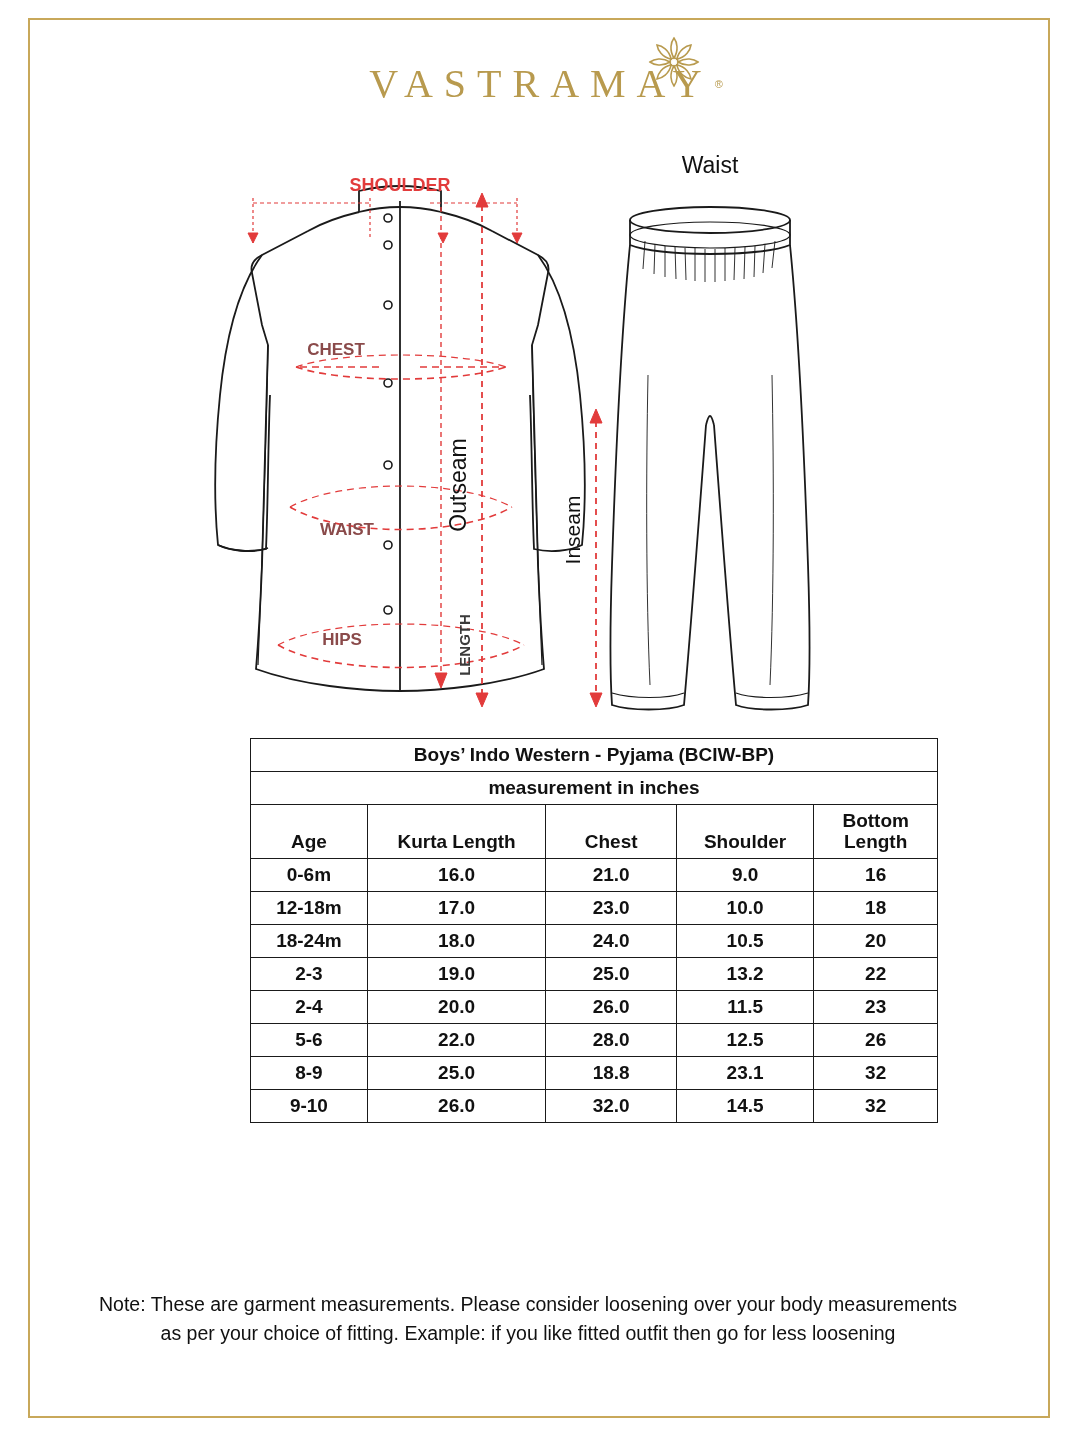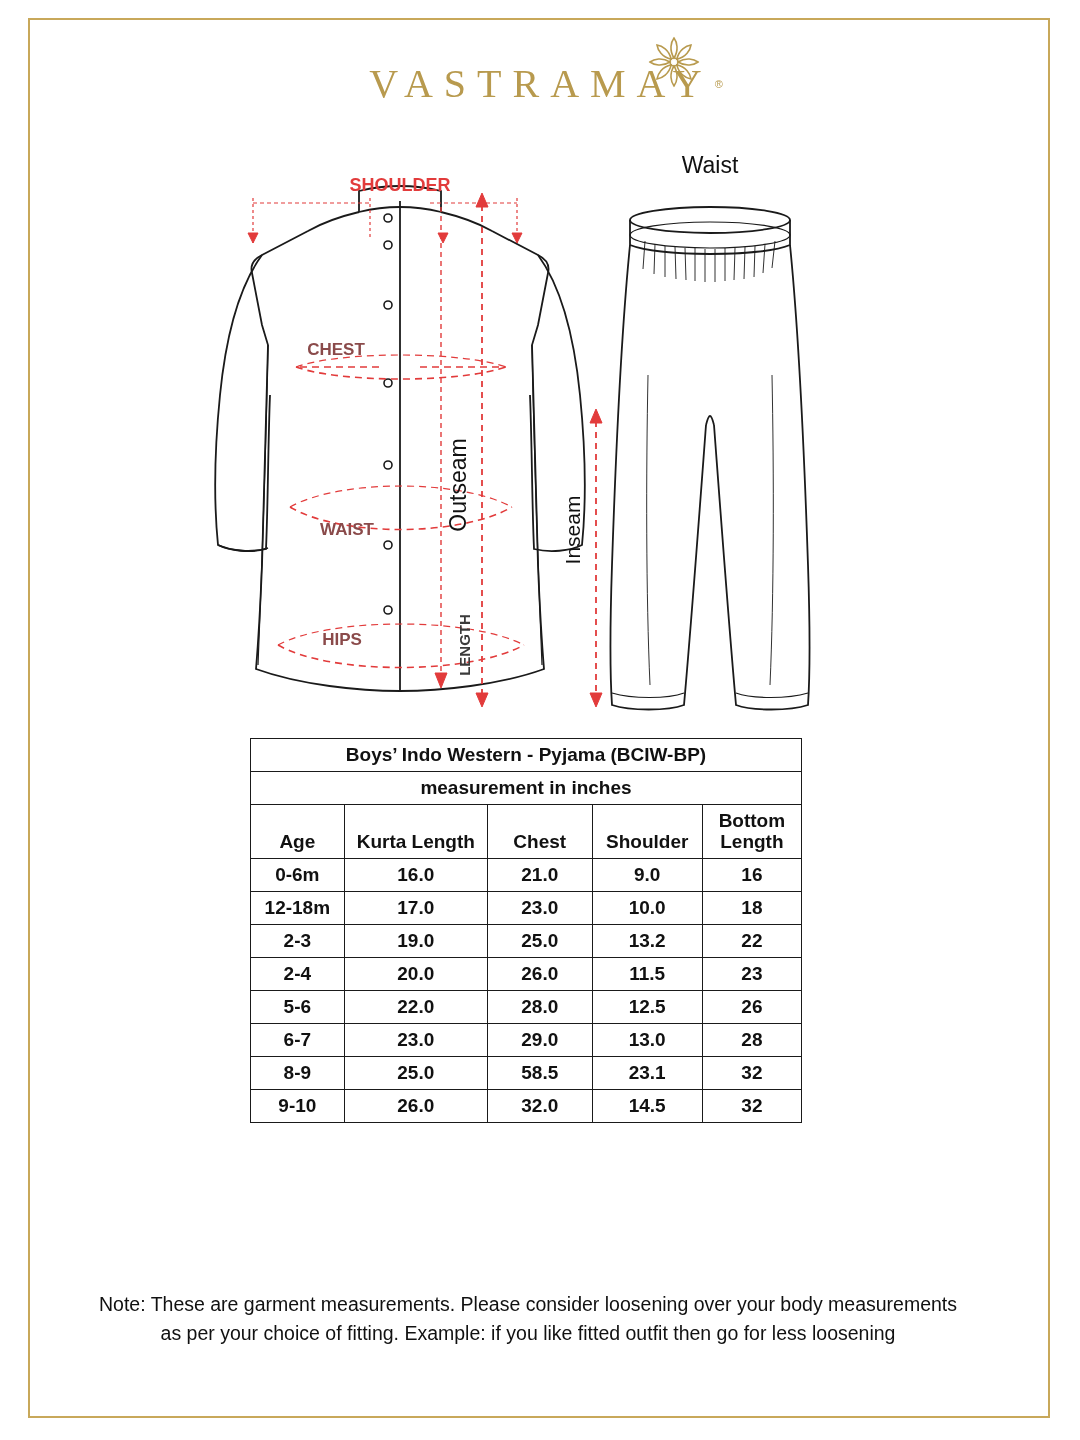--- a/index.html
+++ b/index.html
@@ -68,21 +68,21 @@
     top: 145px;
     width: 1080px;
     height: 580px;
   }
 
   
   .table-wrap {
     position: absolute;
     left: 250px;
     top: 738px;
-    width: 552px;
+    width: 688px;
   }
   table.size-table {
     border-collapse: collapse;
     width: 100%;
     font-family: "Liberation Sans", sans-serif;
   }
   table.size-table td, table.size-table th {
     border: 1px solid #1a1a1a;
     text-align: center;
     font-size: 19px;
@@ -359,20 +359,27 @@
           <td>16</td>
         </tr>
         <tr>
           <td>12-18m</td>
           <td>17.0</td>
           <td>23.0</td>
           <td>10.0</td>
           <td>18</td>
         </tr>
         <tr>
+          <td>18-24m</td>
+          <td>18.0</td>
+          <td>24.0</td>
+          <td>10.5</td>
+          <td>20</td>
+        </tr>
+        <tr>
           <td>2-3</td>
           <td>19.0</td>
           <td>25.0</td>
           <td>13.2</td>
           <td>22</td>
         </tr>
         <tr>
           <td>2-4</td>
           <td>20.0</td>
           <td>26.0</td>
@@ -380,30 +387,23 @@
           <td>23</td>
         </tr>
         <tr>
           <td>5-6</td>
           <td>22.0</td>
           <td>28.0</td>
           <td>12.5</td>
           <td>26</td>
         </tr>
         <tr>
-          <td>6-7</td>
-          <td>23.0</td>
-          <td>29.0</td>
-          <td>13.0</td>
-          <td>28</td>
-        </tr>
-        <tr>
           <td>8-9</td>
           <td>25.0</td>
-          <td>58.5</td>
+          <td>18.8</td>
           <td>23.1</td>
           <td>32</td>
         </tr>
         <tr>
           <td>9-10</td>
           <td>26.0</td>
           <td>32.0</td>
           <td>14.5</td>
           <td>32</td>
         </tr>

